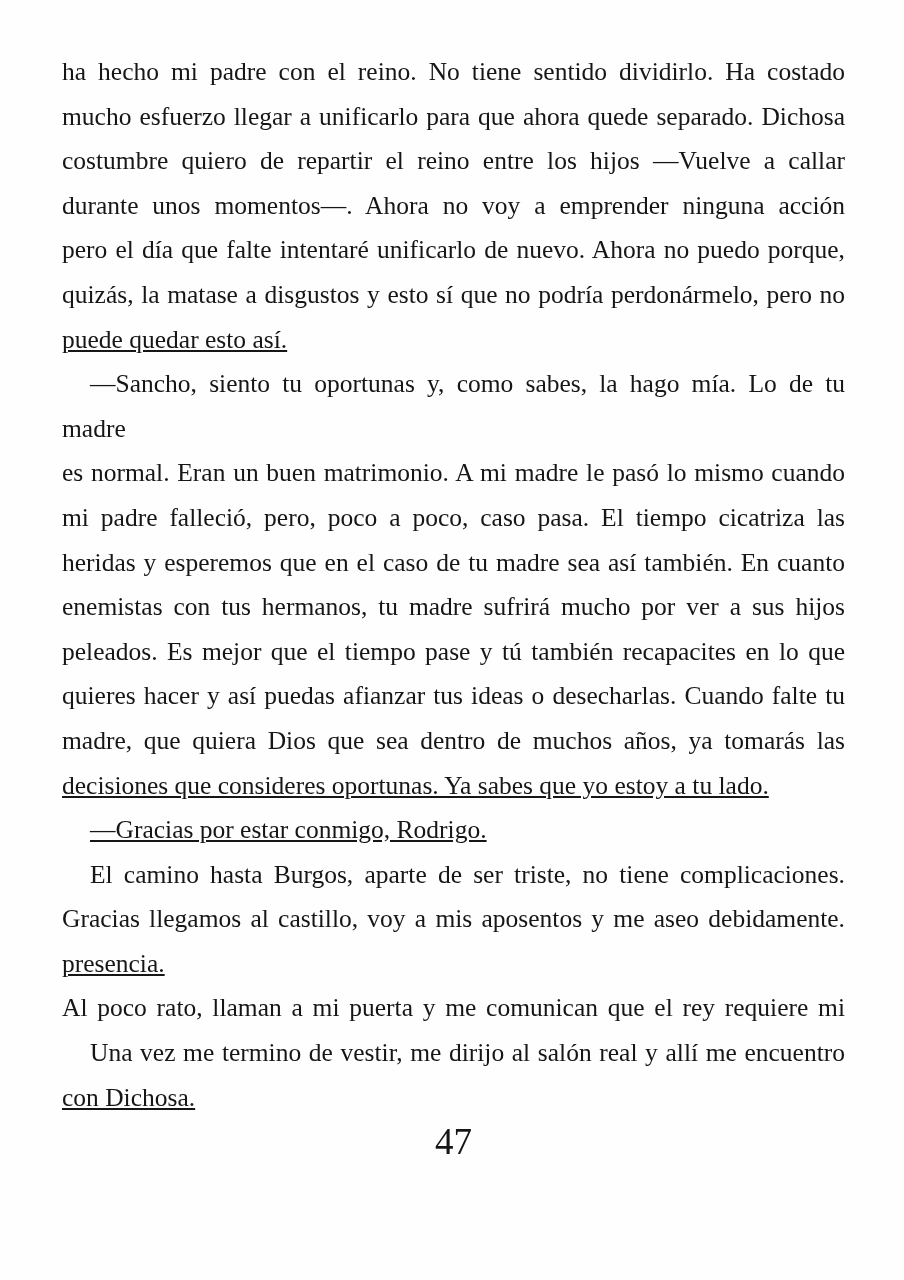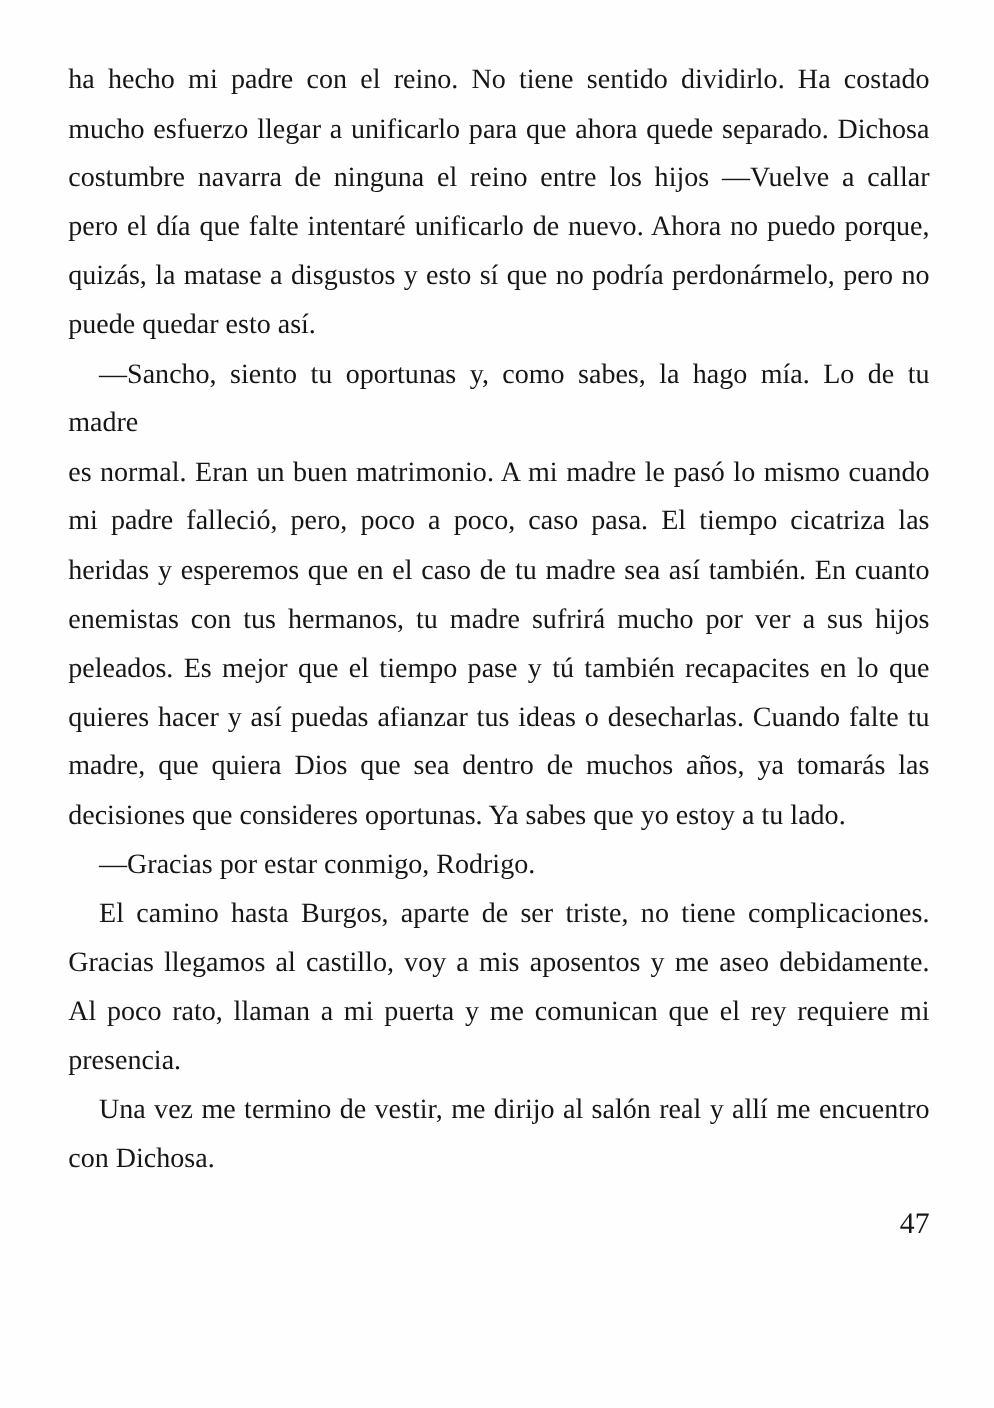--- a/index.html
+++ b/index.html
@@ -23,54 +23,55 @@
     font-size: 25.5px;
     line-height: 44.6px;
   }
   .line {
     text-align: justify;
     text-align-last: justify;
     white-space: normal;
   }
   .line.last {
     text-align-last: left;
+    text-decoration: underline;
   }
   .line.indent {
     text-indent: 28px;
   }
   .page-number {
-    margin-top: 14px;
     width: 783px;
-    text-align: right;
-    font-size: 27px;
+    text-align: center;
+    font-size: 37px;
     line-height: 44.6px;
   }
 </style>
 </head>
 <body>
 
 <div class="page">
   <div class="text-block" id="text-block">
       <div class="line">ha hecho mi padre con el reino. No tiene sentido dividirlo. Ha costado</div>
       <div class="line">mucho esfuerzo llegar a unificarlo para que ahora quede separado. Dichosa</div>
-      <div class="line">costumbre navarra de ninguna el reino entre los hijos —Vuelve a callar</div>
+      <div class="line">costumbre quiero de repartir el reino entre los hijos —Vuelve a callar</div>
+      <div class="line">durante unos momentos—. Ahora no voy a emprender ninguna acción</div>
       <div class="line">pero el día que falte intentaré unificarlo de nuevo. Ahora no puedo porque,</div>
       <div class="line">quizás, la matase a disgustos y esto sí que no podría perdonármelo, pero no</div>
       <div class="line last">puede quedar esto así.</div>
       <div class="line indent">—Sancho, siento tu oportunas y, como sabes, la hago mía. Lo de tu madre</div>
       <div class="line">es normal. Eran un buen matrimonio. A mi madre le pasó lo mismo cuando</div>
       <div class="line">mi padre falleció, pero, poco a poco, caso pasa. El tiempo cicatriza las</div>
       <div class="line">heridas y esperemos que en el caso de tu madre sea así también. En cuanto</div>
       <div class="line">enemistas con tus hermanos, tu madre sufrirá mucho por ver a sus hijos</div>
       <div class="line">peleados. Es mejor que el tiempo pase y tú también recapacites en lo que</div>
       <div class="line">quieres hacer y así puedas afianzar tus ideas o desecharlas. Cuando falte tu</div>
       <div class="line">madre, que quiera Dios que sea dentro de muchos años, ya tomarás las</div>
       <div class="line last">decisiones que consideres oportunas. Ya sabes que yo estoy a tu lado.</div>
       <div class="line last indent">—Gracias por estar conmigo, Rodrigo.</div>
       <div class="line indent">El camino hasta Burgos, aparte de ser triste, no tiene complicaciones.</div>
       <div class="line">Gracias llegamos al castillo, voy a mis aposentos y me aseo debidamente.</div>
+      <div class="line last">presencia.</div>
       <div class="line">Al poco rato, llaman a mi puerta y me comunican que el rey requiere mi</div>
-      <div class="line last">presencia.</div>
       <div class="line indent">Una vez me termino de vestir, me dirijo al salón real y allí me encuentro</div>
       <div class="line last">con Dichosa.</div>
     </div>
   <div class="page-number">47</div>
 </div>
 
 </body></html>

